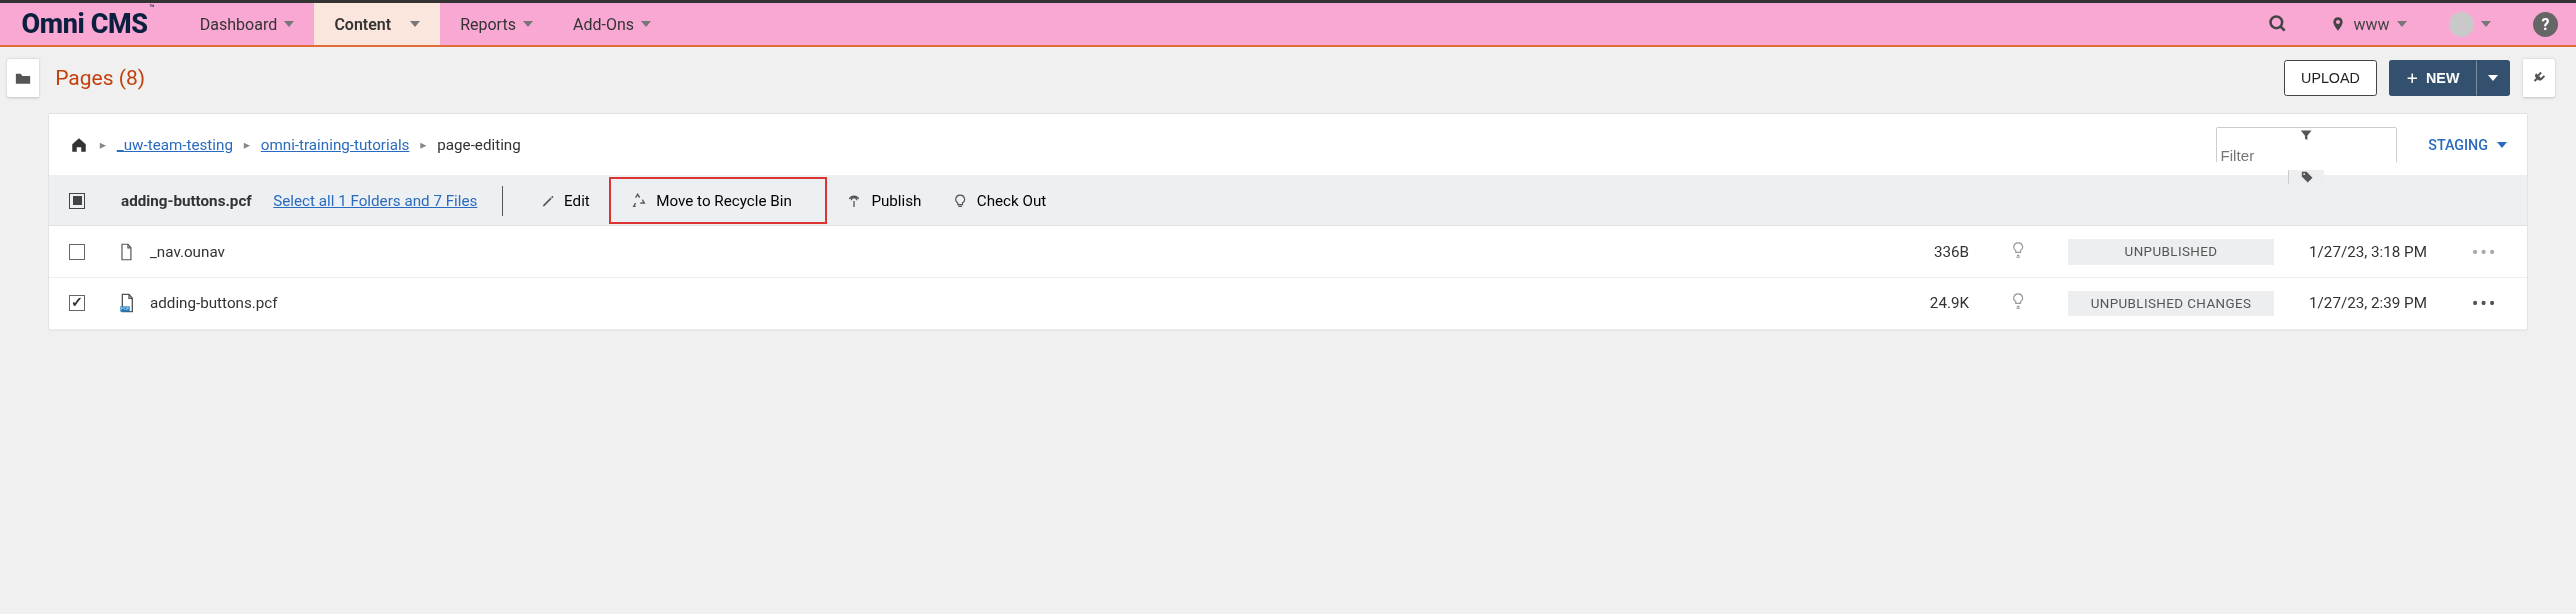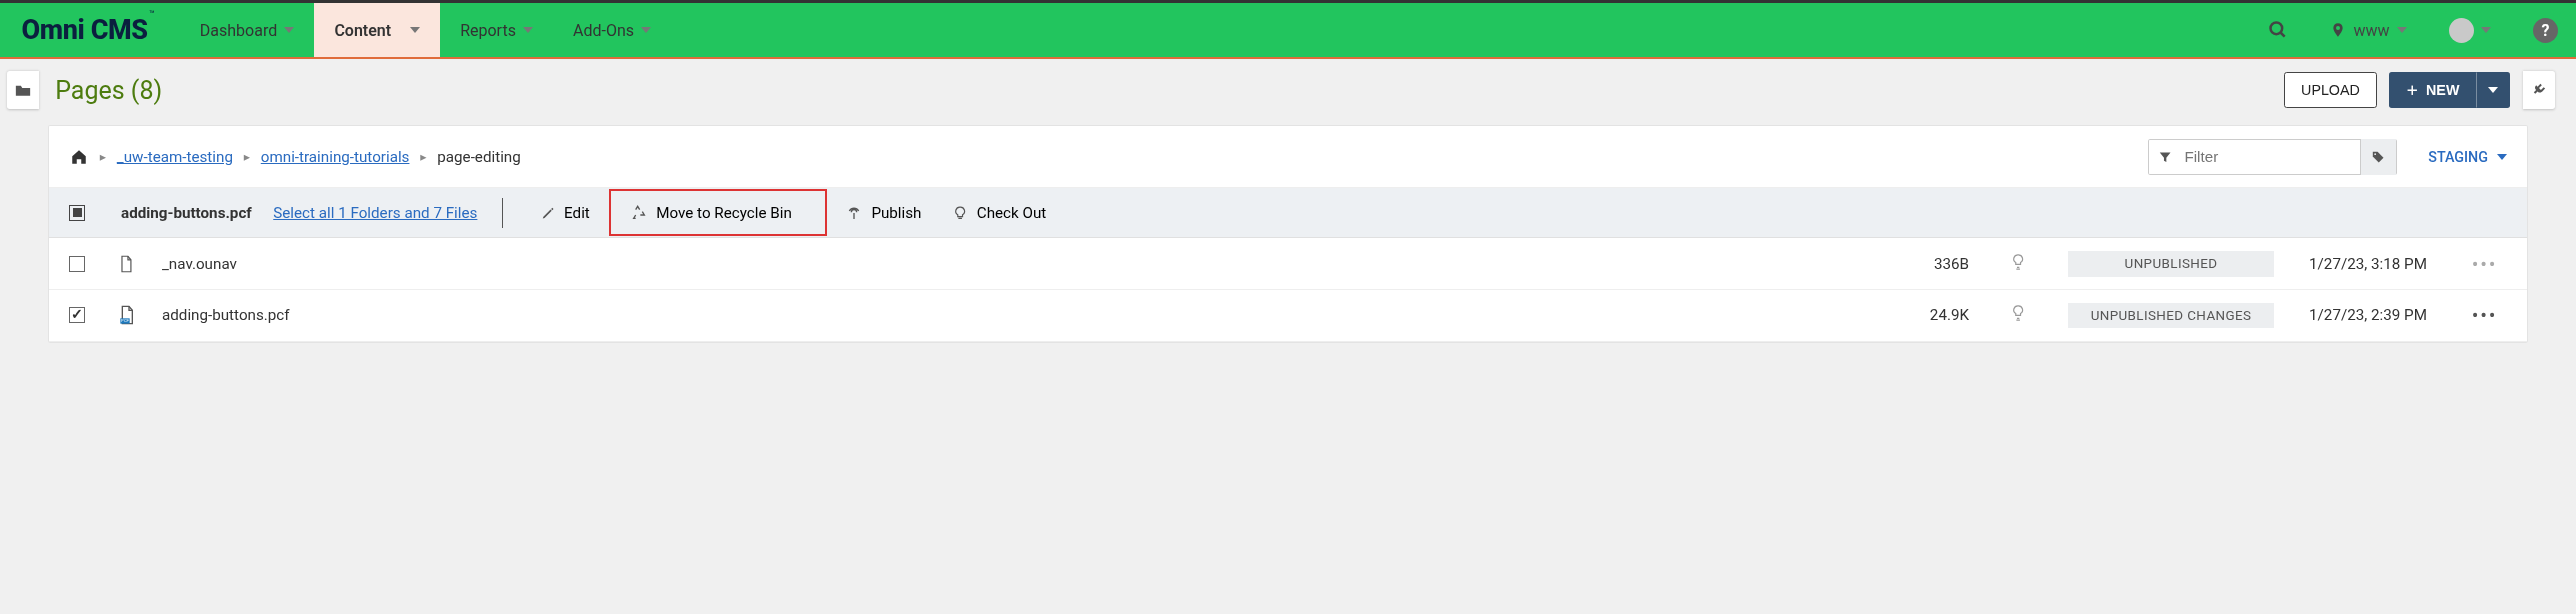--- a/index.html
+++ b/index.html
@@ -3,25 +3,25 @@
 <meta charset="utf-8">
 <style>
   * { box-sizing: border-box; margin: 0; padding: 0; }
   body {
     font-family: -apple-system, BlinkMacSystemFont, "Segoe UI", Roboto, Helvetica, Arial, sans-serif;
     background: #f0f0f0;
     color: #333;
     font-size: 14.3px;
   }
   .topbar {
-    background: #22c55e;
+    background: #f9a8d4;
     border-top: 3.6px solid #333;
     display: flex;
     align-items: center;
-    height: 57px;
+    height: 45px;
     padding: 0 18px 0 21.5px;
     position: relative;
   }
   .topbar::after {
     content:'';
     position:absolute;
     left:0; right:0; bottom:-1.8px;
     height:1.8px;
     background:#e06c3a;
   }
@@ -52,21 +52,21 @@
   .page-header {
     display:flex; align-items:center;
     padding: 14.3px 21.5px 16px 7.2px;
   }
   .folder-tab {
     width:32px;height:38px;background:#fff;border-radius:2.7px 0 0 2.7px;
     box-shadow:0 0.9px 2.7px rgba(0,0,0,.2);
     display:flex;align-items:center;justify-content:center;
     margin-right:16px;
   }
-  .page-title { font-size:25px; font-weight:400; color:#4d7c0f; }
+  .page-title { font-size:21px; font-weight:400; color:#c2410c; }
   .page-header .spacer { flex:1; }
   .btn {
     display:inline-flex; align-items:center; gap:7.2px;
     padding: 9px 16px; font-size:14.3px; border-radius:2.7px;
     cursor:pointer; border:0.9px solid transparent;
   }
   .btn.outline { background:#fff; border-color:#444; color:#222; font-weight:500;}
   .btn.primary { background:#33506f; color:#fff; font-weight:600;justify-content:flex-end;}
   .btn-group { display:flex; }
   .btn-group .btn:first-child { border-radius:2.7px 0 0 2.7px; }
@@ -91,20 +91,21 @@
     border-bottom:0.9px solid #eee;
   }
   .crumb-sep { color:#888; font-size:12.5px; margin:0 5.4px;}
   .crumb-link { color:#2a6bc0; text-decoration:underline; cursor:pointer; font-size:15.2px;}
   .crumb-text { color:#333; font-size:15.2px;}
   .breadcrumbs .spacer { flex:1; }
   .filter-box {
     display:flex; align-items:center;
     border:0.9px solid #ccc; border-radius:1.8px; height:36px;
     background:#fff;
+    flex-direction:column;
   }
   .filter-box .f-icon { padding:0 9px; color:#555;}
   .filter-box input {
     border:none; outline:none; font-size:15.2px; width:179px; padding:5.4px 3.6px;
   }
   .filter-box .tag-btn {
     width:36px;height:36px;background:#eceef0;border-left:0.9px solid #ccc;
     display:flex;align-items:center;justify-content:center;color:#555;
   }
   .staging {
@@ -141,21 +142,21 @@
 
   .row {
     display:flex; align-items:center;
     padding: 12.5px 20px;
     border-bottom:0.9px solid #eee;
     font-size:15.2px;
   }
   .row .cb { width:16px;height:16px;border:1.8px solid #666;display:inline-block;}
   .row .cb.checked::after{ content:'✓'; position:relative; top:-3.6px; left:0.9px; font-size:14.3px; color:#333; font-weight:700;}
   .row .ficon { margin-left:34px; width:18px; display:flex;}
-  .row .fname { margin-left:25px; flex:1;}
+  .row .fname { margin-left:13px; flex:1;}
   .row .size { width:99px; text-align:right; color:#333;}
   .row .bulb { width:99px; text-align:center; color:#888;}
   .row .status {
     width:206px; text-align:center;
     background:#eceef0; padding:5.4px 3.6px; color:#555; font-size:13.4px; letter-spacing:0.4px;
   }
   .row .date { width:188px; text-align:center; color:#333;}
   .row .more { width:45px; text-align:center; color:#aaa; font-size:20px; letter-spacing:1.8px; cursor:pointer;}
 
   svg { display:block; }

